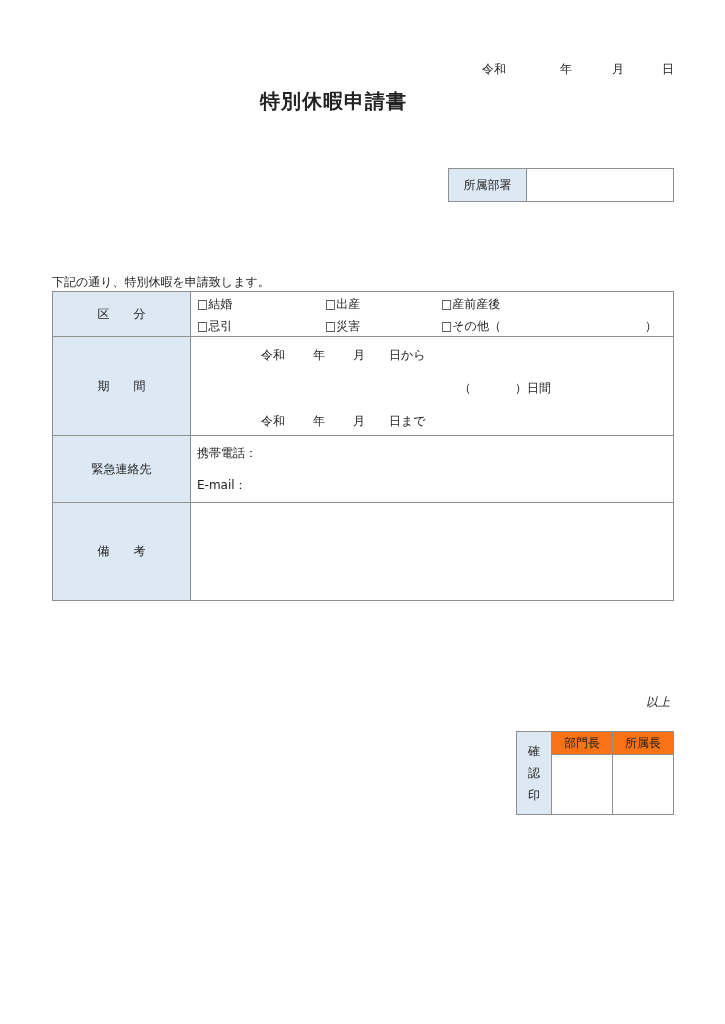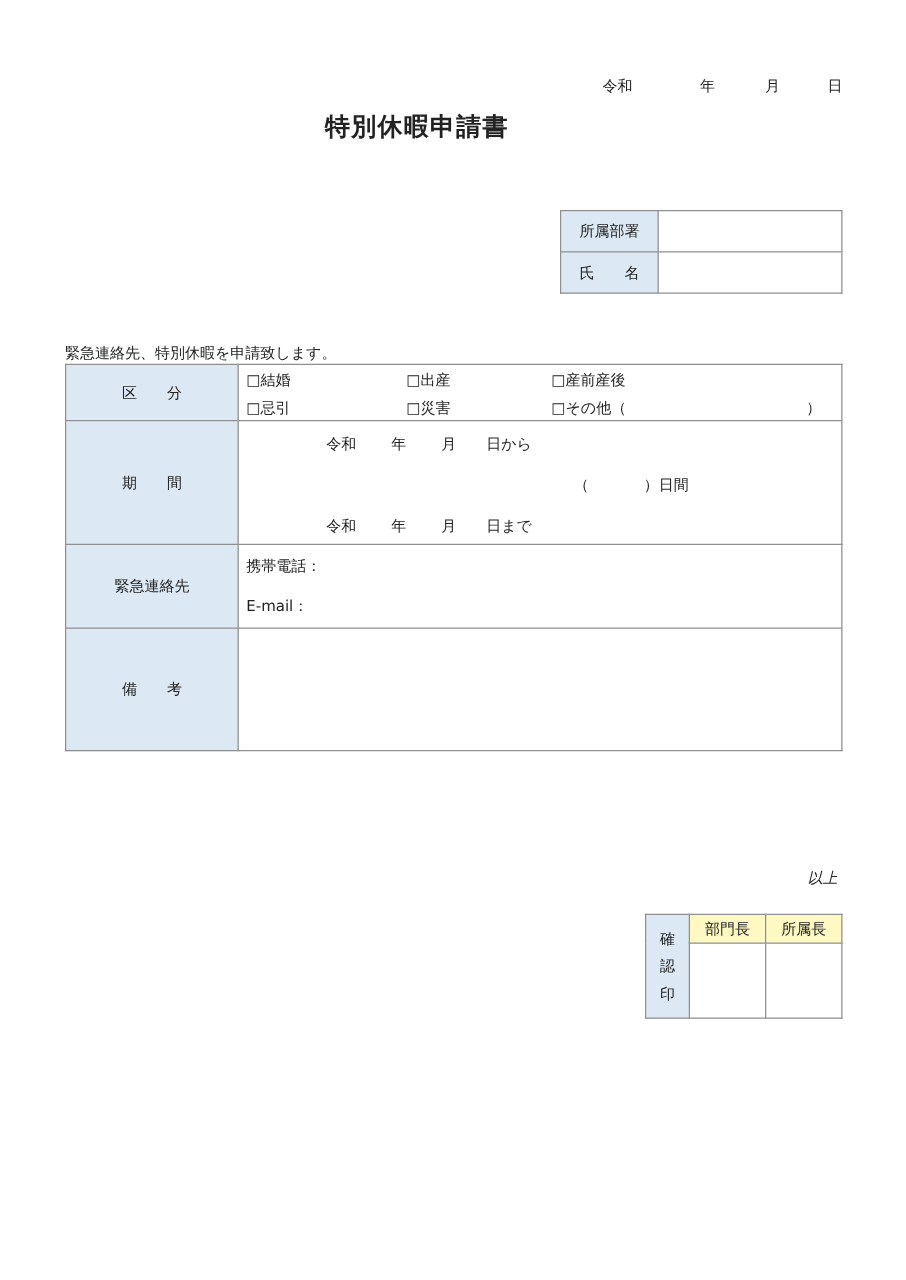--- a/index.html
+++ b/index.html
@@ -16,49 +16,45 @@
   .info td.val { width:146px; height:32px; }
   .intro { top:274px; left:52px; font-size:12px; }
   .main { top:291px; left:52px; width:622px; }
   .main td.lbl { width:137px; font-size:12px; }
   .main td.val { width:482px; position:relative; }
   .cell { position:relative; width:100%; height:100%; }
   .cell span { position:absolute; font-size:12px; white-space:nowrap; }
   .ijo { top:694px; left:646px; font-size:12px;font-style:italic; }
   .approve { top:731px; left:516px; }
   .approve td.side { width:34px; height:82px; background:#dce8f4; font-size:12px; text-align:center; line-height:22px; }
-  .approve td.hdr { width:60px; height:22px; background:#fef9c3; font-size:12px; text-align:center; }
+  .approve td.hdr { width:60px; height:22px; background:#f97316; font-size:12px; text-align:center; }
   .approve td.stamp { width:60px; height:58px; }
 </style>
 </head>
 <body>
 
 <div class="abs date-line">
   <span style="left:482px">令和</span>
   <span style="left:560px">年</span>
   <span style="left:612px">月</span>
   <span style="left:662px">日</span>
 </div>
 
 <div class="abs" style="top:88px;left:260px;font-size:20px;font-weight:bold;letter-spacing:1px;">特別休暇申請書</div>
 
 <table class="abs info">
   <tbody>
       <tr>
     <td class="lbl">所属部署</td>
     <td class="val"></td>
   </tr>
-  <tr>
-    <td class="lbl">氏　　名</td>
-    <td class="val"></td>
-  </tr>
 </tbody>
   </table>
 
-<div class="abs intro">緊急連絡先、特別休暇を申請致します。</div>
+<div class="abs intro">下記の通り、特別休暇を申請致します。</div>
 
 <table class="abs main">
   <tbody>
       <tr style="height:44px">
     <td class="lbl">区　　分</td>
     <td class="val">
       <div class="cell" style="height:44px">
         <span style="left:6px;top:4px">□結婚</span>
         <span style="left:134px;top:4px">□出産</span>
         <span style="left:250px;top:4px">□産前産後</span>

